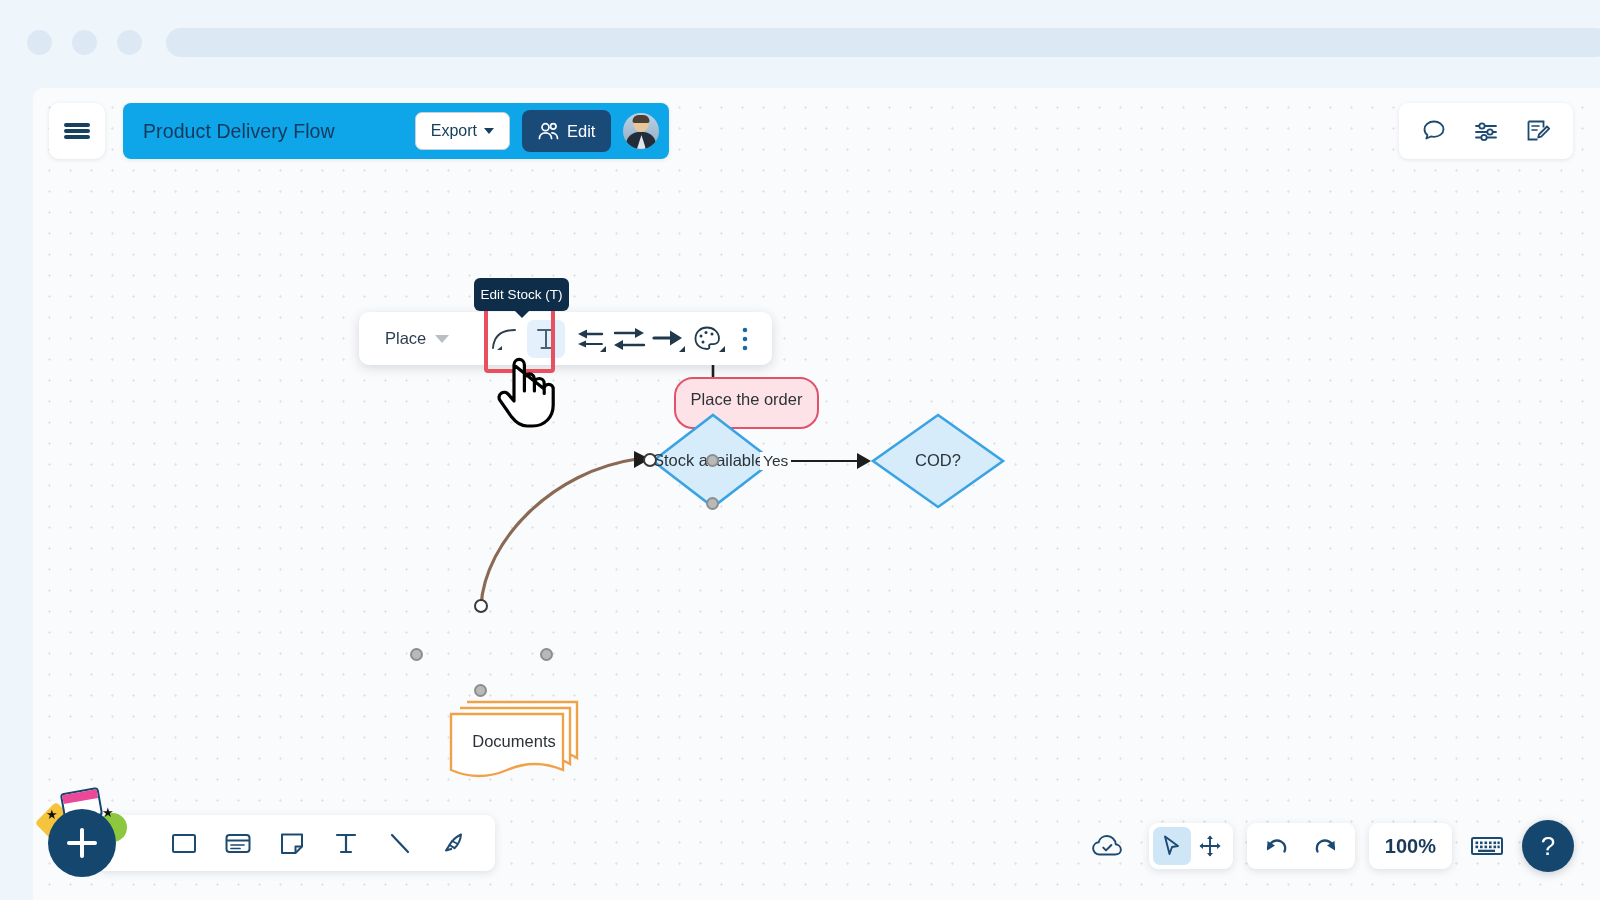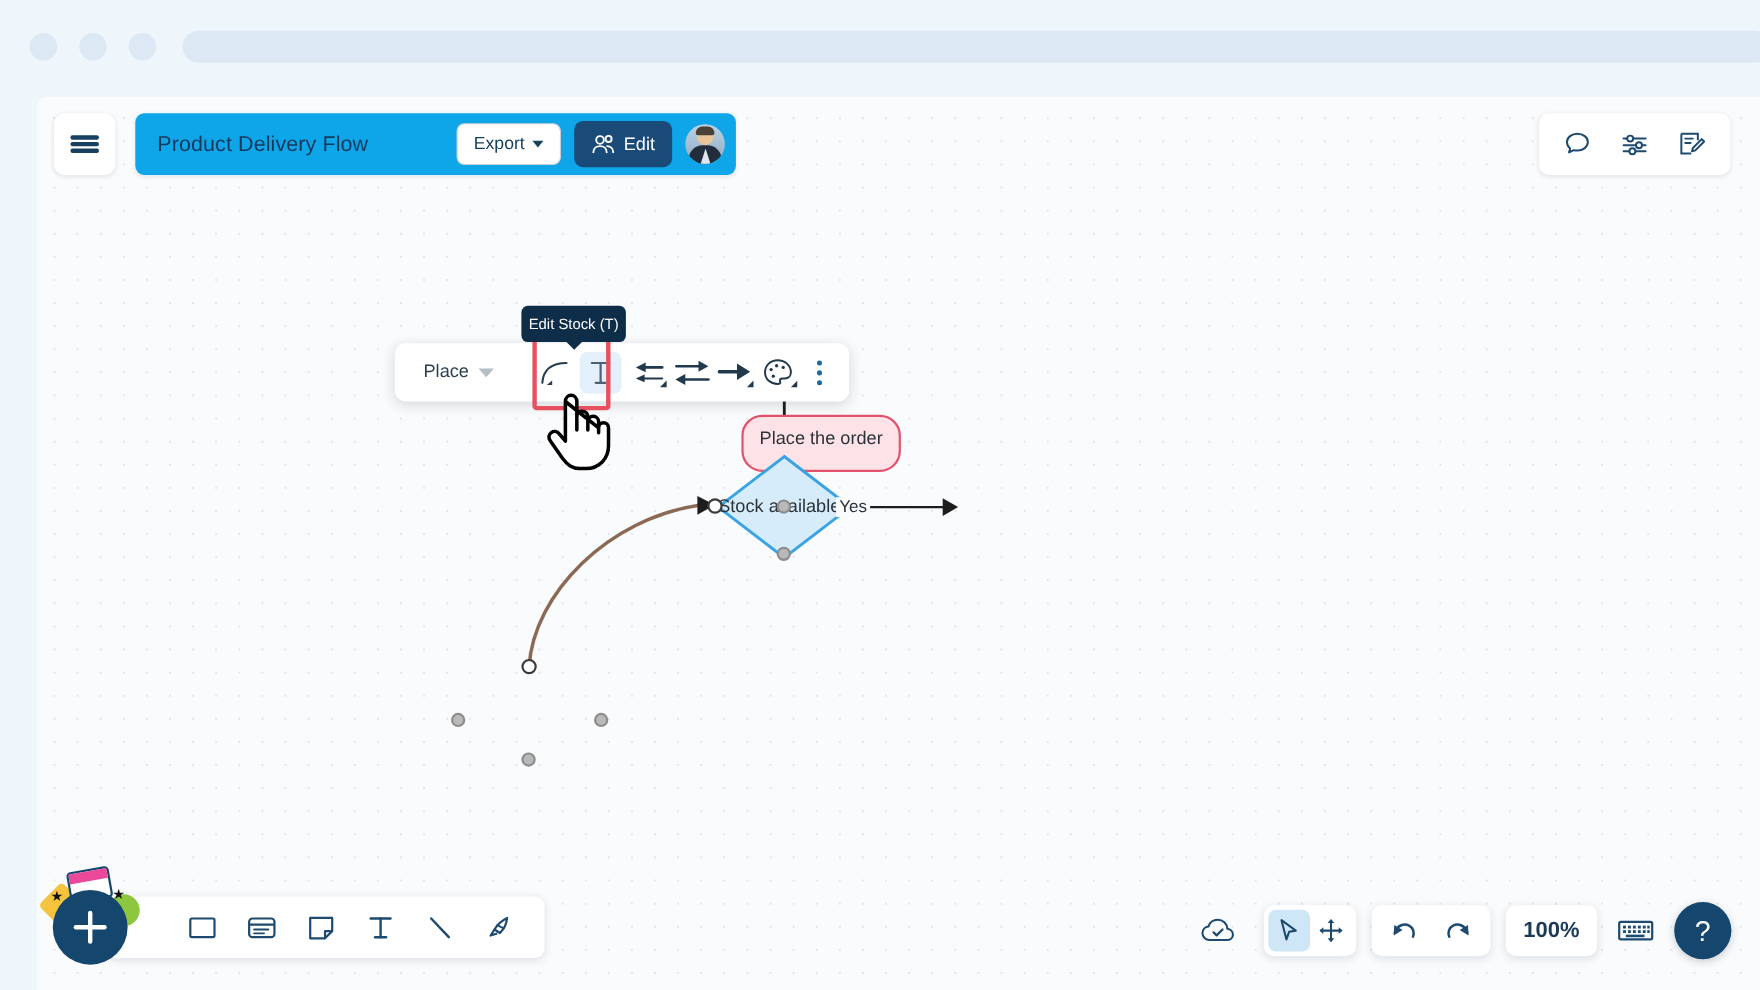--- a/index.html
+++ b/index.html
@@ -179,21 +179,37 @@
 
     <div class="diamond-wrap" style="left:618px;top:325px;width:124px;height:96px">
       <svg width="124" height="96">
         <polygon points="62,2 122,48 62,94 2,48" fill="#d6ecfa" stroke="#3aa3e3" stroke-width="2.6"></polygon>
       </svg>
       <div class="diamond-lbl">
           <span>Stock available?</span>
         </div>
     </div>
 
-
+    <div class="diamond-wrap" style="left:838px;top:325px;width:134px;height:96px">
+      <svg width="134" height="96">
+        <polygon points="67,2 132,48 67,94 2,48" fill="#d6ecfa" stroke="#3aa3e3" stroke-width="2.6"></polygon>
+      </svg>
+      <div class="diamond-lbl">
+          <span>COD?</span>
+        </div>
+    </div>
+
+    <div class="node-docs" style="position:absolute">
+      <svg width="138" height="90" style="position:absolute;left:0;top:0">
+        <path d="M 22 6 H 132 V 62 Q 120 54 108 62" fill="#fff" stroke="#f0a24a" stroke-width="2.4"></path>
+        <path d="M 15 12 H 125 V 68 Q 113 60 101 68" fill="#fff" stroke="#f0a24a" stroke-width="2.4"></path>
+        <path d="M 6 18 H 118 V 74 Q 90 62 62 74 Q 34 86 6 74 Z" fill="#fff" stroke="#f0a24a" stroke-width="2.4"></path>
+      </svg>
+      <div class="docs-lbl"><span>Documents</span></div>
+    </div>
 
     <div class="handle" style="left:673px;top:366px"></div>
     <div class="handle open" style="left:610px;top:365px"></div>
     <div class="handle" style="left:739px;top:366px"></div>
     <div class="handle" style="left:673px;top:409px"></div>
     <div class="handle open" style="left:441px;top:511px"></div>
     <div class="handle" style="left:377px;top:560px"></div>
     <div class="handle" style="left:507px;top:560px"></div>
     <div class="handle" style="left:441px;top:596px"></div>
 

